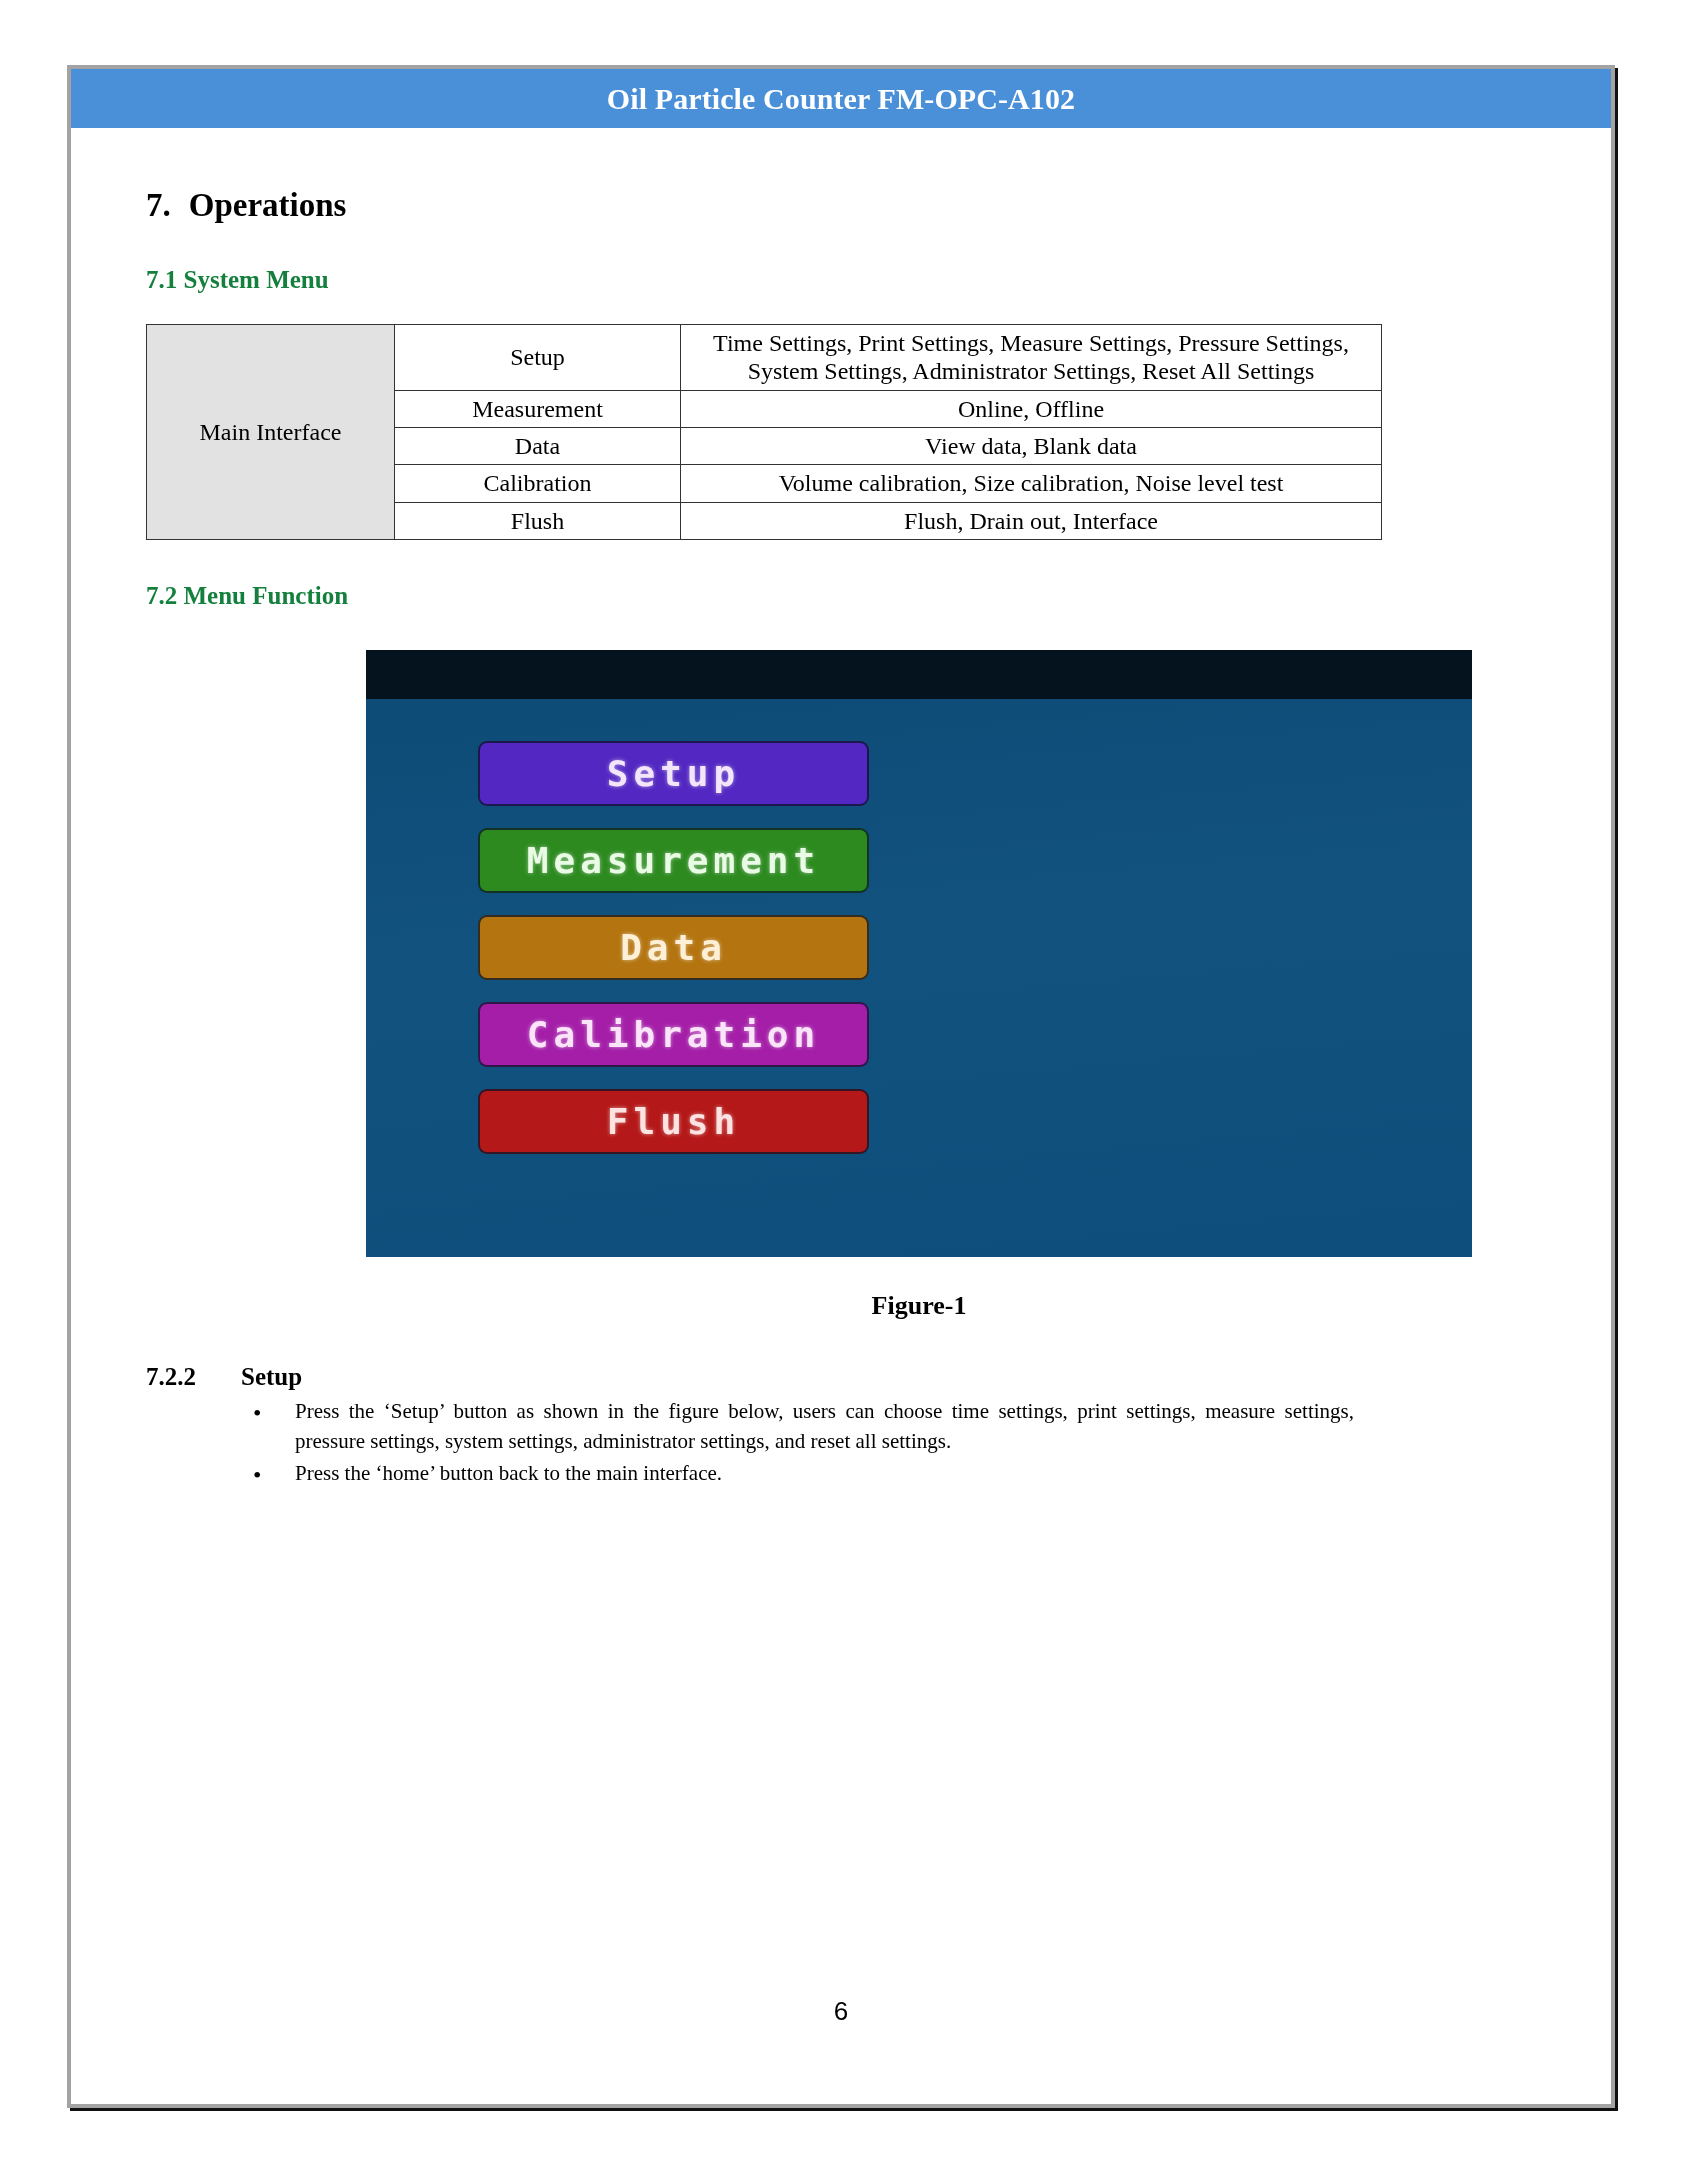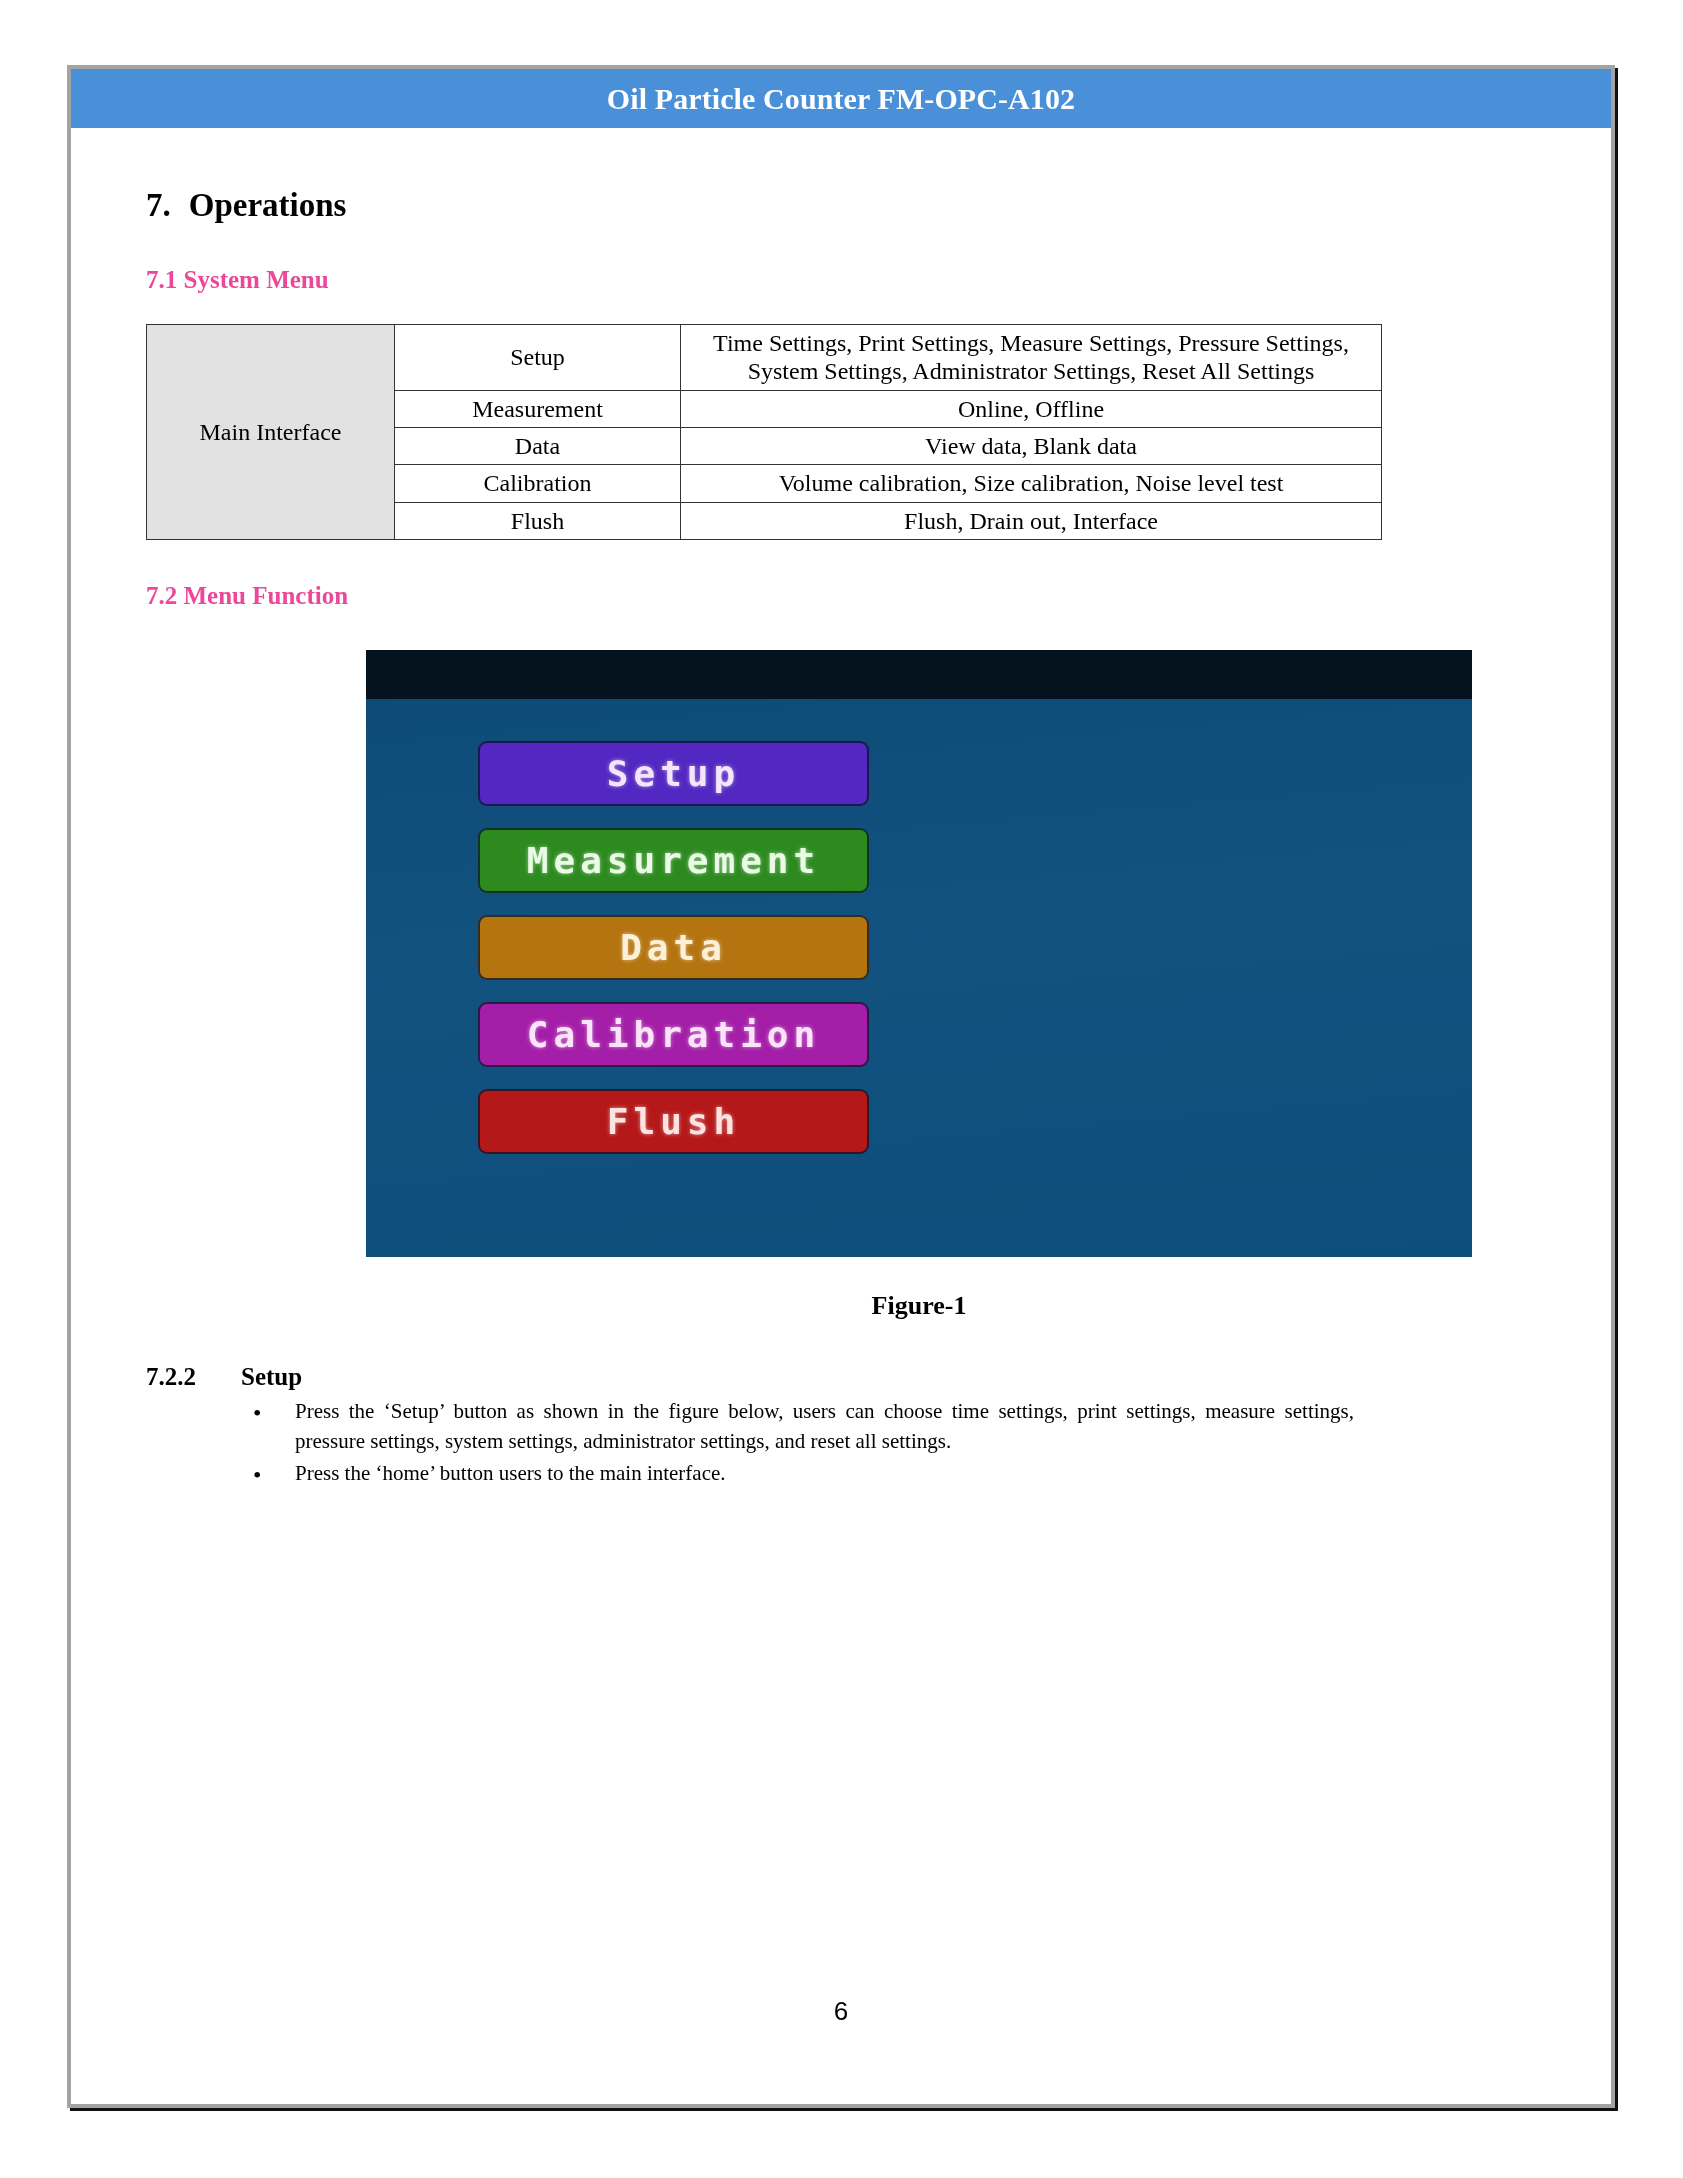--- a/index.html
+++ b/index.html
@@ -62,21 +62,21 @@
     color: #2E74B5;
     font-size: 33px;
     font-weight: bold;
     margin: 59px 0 0 0;
     padding: 0;
     font-family: "Liberation Serif", "DejaVu Serif", serif;
   }
   h1.section-title .num { margin-right: 18px; }
 
   h2.subsection-title {
-    color: #ec4899;
+    color: #15803d;
     font-size: 25px;
     font-weight: bold;
     margin: 42px 0 0 0;
     padding: 0;
     font-family: "Liberation Serif", "DejaVu Serif", serif;
   }
 
   
   table.menu-table {
     margin-top: 30px;
@@ -263,21 +263,21 @@
       <div class="figure-caption">Figure-1</div>
     </div>
 
     <div class="numbered-block">
       <div class="numbered-head">
         <span class="nh-num">7.2.2</span>
         <span>Setup</span>
       </div>
       <ul class="bullets">
         <li>Press the ‘Setup’ button as shown in the figure below, users can choose time settings, print settings, measure settings, pressure settings, system settings, administrator settings, and reset all settings.</li>
-        <li>Press the ‘home’ button users to the main interface.</li>
+        <li>Press the ‘home’ button back to the main interface.</li>
       </ul>
     </div>
 
   </div>
 
   <div class="page-number">6</div>
 
 </div>
 
 

